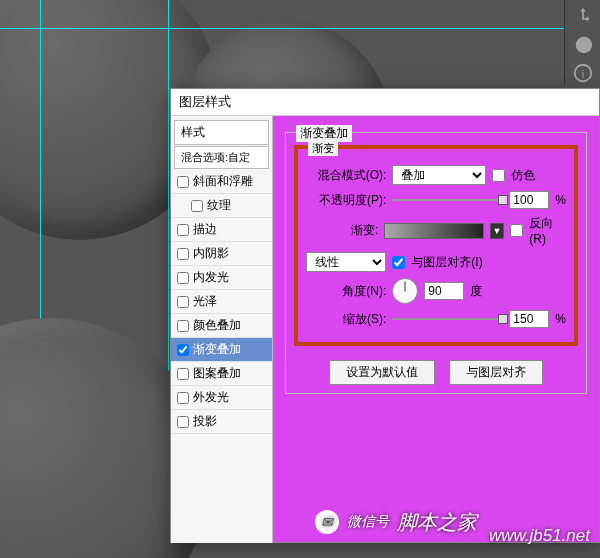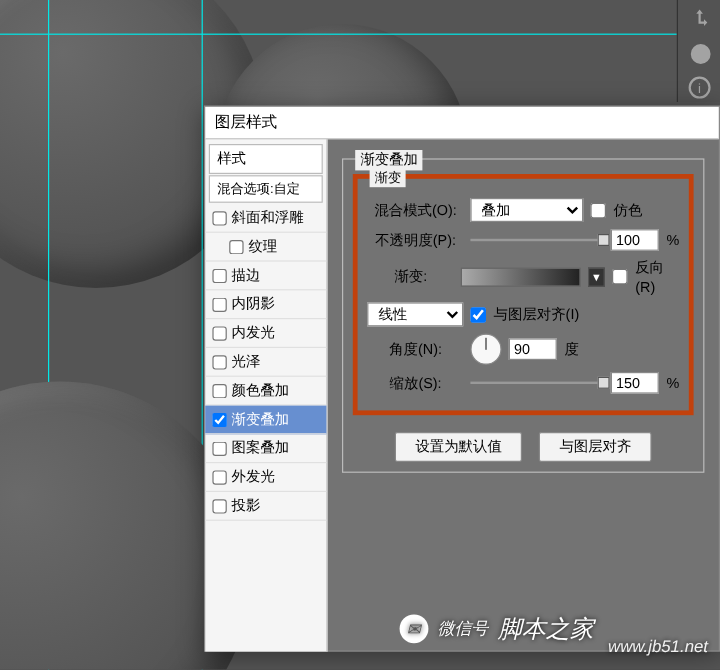--- a/index.html
+++ b/index.html
@@ -8,56 +8,56 @@
 .canvas-bg { position: absolute; top: 0; left: 0; right: 0; bottom: 0; background: #555; }
 .canvas-bg::before { content: ''; position: absolute; top: -40px; left: -60px; width: 280px; height: 280px; border-radius: 50%; background: radial-gradient(circle at 40% 30%, #6a6a6a, #484848); box-shadow: inset -10px -10px 30px rgba(0,0,0,0.4), inset 8px 8px 20px rgba(255,255,255,0.15); }
 .canvas-bg::after { content: ''; position: absolute; bottom: -80px; left: -110px; width: 320px; height: 320px; border-radius: 50%; background: radial-gradient(circle at 40% 30%, #6a6a6a, #484848); box-shadow: inset -10px -10px 30px rgba(0,0,0,0.4), inset 8px 8px 20px rgba(255,255,255,0.15); }
 .circle2 { position: absolute; top: 20px; left: 180px; width: 210px; height: 210px; border-radius: 50%; background: radial-gradient(circle at 40% 30%, #6a6a6a, #484848); box-shadow: inset -10px -10px 30px rgba(0,0,0,0.4); }
 .guide-v { position: absolute; top: 0; bottom: 0; width: 1px; background: #00e8e8; }
 .guide-h { position: absolute; left: 0; right: 0; height: 1px; background: #00e8e8; }
 
 .toolbar-right { position: absolute; top: 0; right: 0; width: 36px; height: 85px; background: #535353; border-left: 1px solid #333; }
 .toolbar-right .ticon { display: block; margin: 6px auto; width: 22px; height: 22px; filter: brightness(0.8); }
 
-.dialog { position: absolute; top: 88px; left: 170px; right: 0; bottom: 15px; background: #737373; border: 1px solid #888; box-shadow: 0 4px 20px rgba(0,0,0,0.4); }
+.dialog { position: absolute; top: 88px; left: 170px; right: 0; bottom: 15px; background: #d946ef; border: 1px solid #888; box-shadow: 0 4px 20px rgba(0,0,0,0.4); }
 .dialog-title { background: #fff; border-bottom: 1px solid #ccc; padding: 4px 8px; font-size: 13px; }
 .dialog-body { display: flex; height: calc(100% - 26px); }
 
 .sidebar { width: 130px; border-right: 1px solid #bbb; background: #f5f5f5; padding: 3px 0; }
 .sidebar .row { padding: 3px 6px; font-size: 12px; display: flex; align-items: center; gap: 4px; border-bottom: 1px solid #e0e0e0; }
 .sidebar .row.header { font-weight: normal; background: #fff; border: 1px solid #bbb; margin: 1px 3px; }
 .sidebar .row.subheader { background: #fff; border: 1px solid #bbb; margin: 1px 3px; font-size: 11px; }
 .sidebar .row.indent { padding-left: 20px; }
 .sidebar .row.selected { background: #678fd0; color: #fff; }
 .sidebar input[type="checkbox"] { width: 12px; height: 12px; }
 
 .content { flex: 1; padding: 10px 12px; }
 .group { border: 1px solid #bbb; padding: 8px; position: relative; margin-top: 6px; }
 .group-title { position: absolute; top: -8px; left: 10px; background: #f0f0f0; padding: 0 4px; font-size: 12px; }
 .inner-group { border: 4px solid #c2410c; padding: 10px 8px 8px; margin-top: 4px; position: relative; }
 .inner-title { position: absolute; top: -8px; left: 10px; background: #f0f0f0; padding: 0 4px; font-size: 11px; }
 
 .form-row { display: flex; align-items: center; margin: 6px 0; font-size: 12px; gap: 6px; }
-.form-row .label { width: 80px; text-align: center; }
+.form-row .label { width: 80px; text-align: right; }
 .form-row select { font-size: 12px; padding: 1px 4px; border: 1px solid #888; background: #fff; }
 .form-row input[type="text"] { width: 40px; font-size: 12px; padding: 1px 3px; border: 1px solid #888; }
 .slider { flex: 1; height: 12px; position: relative; max-width: 140px; }
 .slider .track { position: absolute; top: 5px; left: 0; right: 0; height: 2px; background: #999; }
 .slider .thumb { position: absolute; top: 1px; width: 10px; height: 10px; background: #ddd; border: 1px solid #555; transform: translateX(-50%); }
 .gradient-preview { width: 110px; height: 16px; border: 1px solid #666; background: linear-gradient(to right, #aaa, #222); display: inline-block; }
 .dropdown-btn { width: 16px; height: 16px; background: #333; color: #fff; display: inline-flex; align-items: center; justify-content: center; border: 1px solid #555; font-size: 9px; }
 .angle-dial { width: 26px; height: 26px; border: 1px solid #888; border-radius: 50%; background: #f8f8f8; position: relative; }
 .angle-dial::after { content: ''; position: absolute; top: 50%; left: 50%; width: 10px; height: 1px; background: #333; transform-origin: left; transform: rotate(-90deg); }
 
 .btn-row { display: flex; gap: 14px; justify-content: center; margin-top: 14px; }
 .btn { padding: 3px 16px; font-size: 12px; background: #f3f3f3; border: 1px solid #888; border-radius: 2px; cursor: pointer; }
 
 .watermark { position: absolute; bottom: 12px; right: 10px; color: #fff; font-size: 20px; font-style: italic; text-shadow: 0 0 4px #000; display: flex; align-items: center; gap: 8px; }
 .wechat-ico { width: 24px; height: 24px; border-radius: 50%; background: #fff; color: #555; display: flex; align-items: center; justify-content: center; font-size: 14px; }
-.watermark .sub { font-size: 14px; opacity: 0.9; margin-left: 4px; margin-top: 28px; }
+.watermark .sub { font-size: 17px; opacity: 0.9; margin-left: 4px; margin-top: 28px; }
 </style>
 </head>
 <body>
 
 <div class="canvas-bg">
   <div class="circle2"></div>
   <div class="guide-v" style="left:40px"></div>
   <div class="guide-v" style="left:168px"></div>
   <div class="guide-h" style="top:28px"></div>
 </div>

